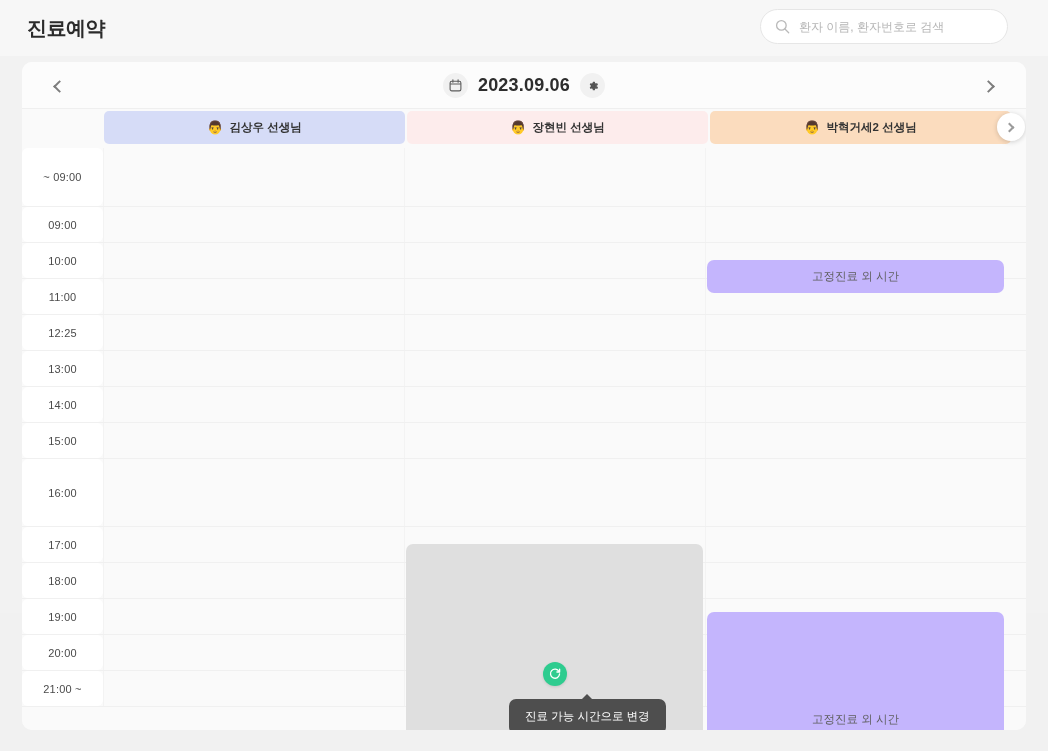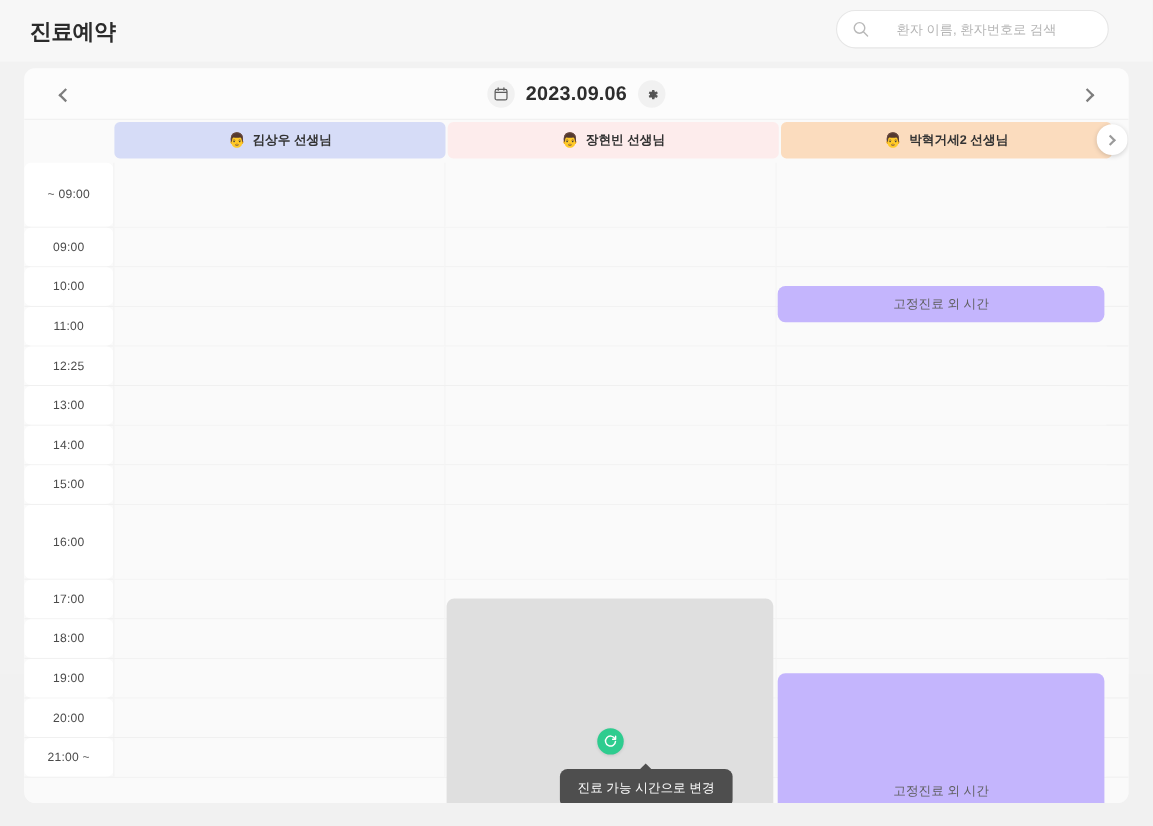--- a/index.html
+++ b/index.html
@@ -35,21 +35,21 @@
   .search-box {
     position: absolute;
     left: 760px; top: 9px;
     width: 248px; height: 35px;
     background: #ffffff;
     border: 1px solid #e6e6e6;
     border-radius: 18px;
     display: flex;
     align-items: center;
     padding: 0 14px;
-    gap: 25px;
+    gap: 9px;
   }
   .search-icon { width: 15px; height: 15px; flex: 0 0 auto; display:block; }
   .search-input {
     border: none; outline: none;
     background: transparent;
     font-family: inherit;
     font-size: 12px;
     color: #3a3a3a;
     width: 195px;
   }

